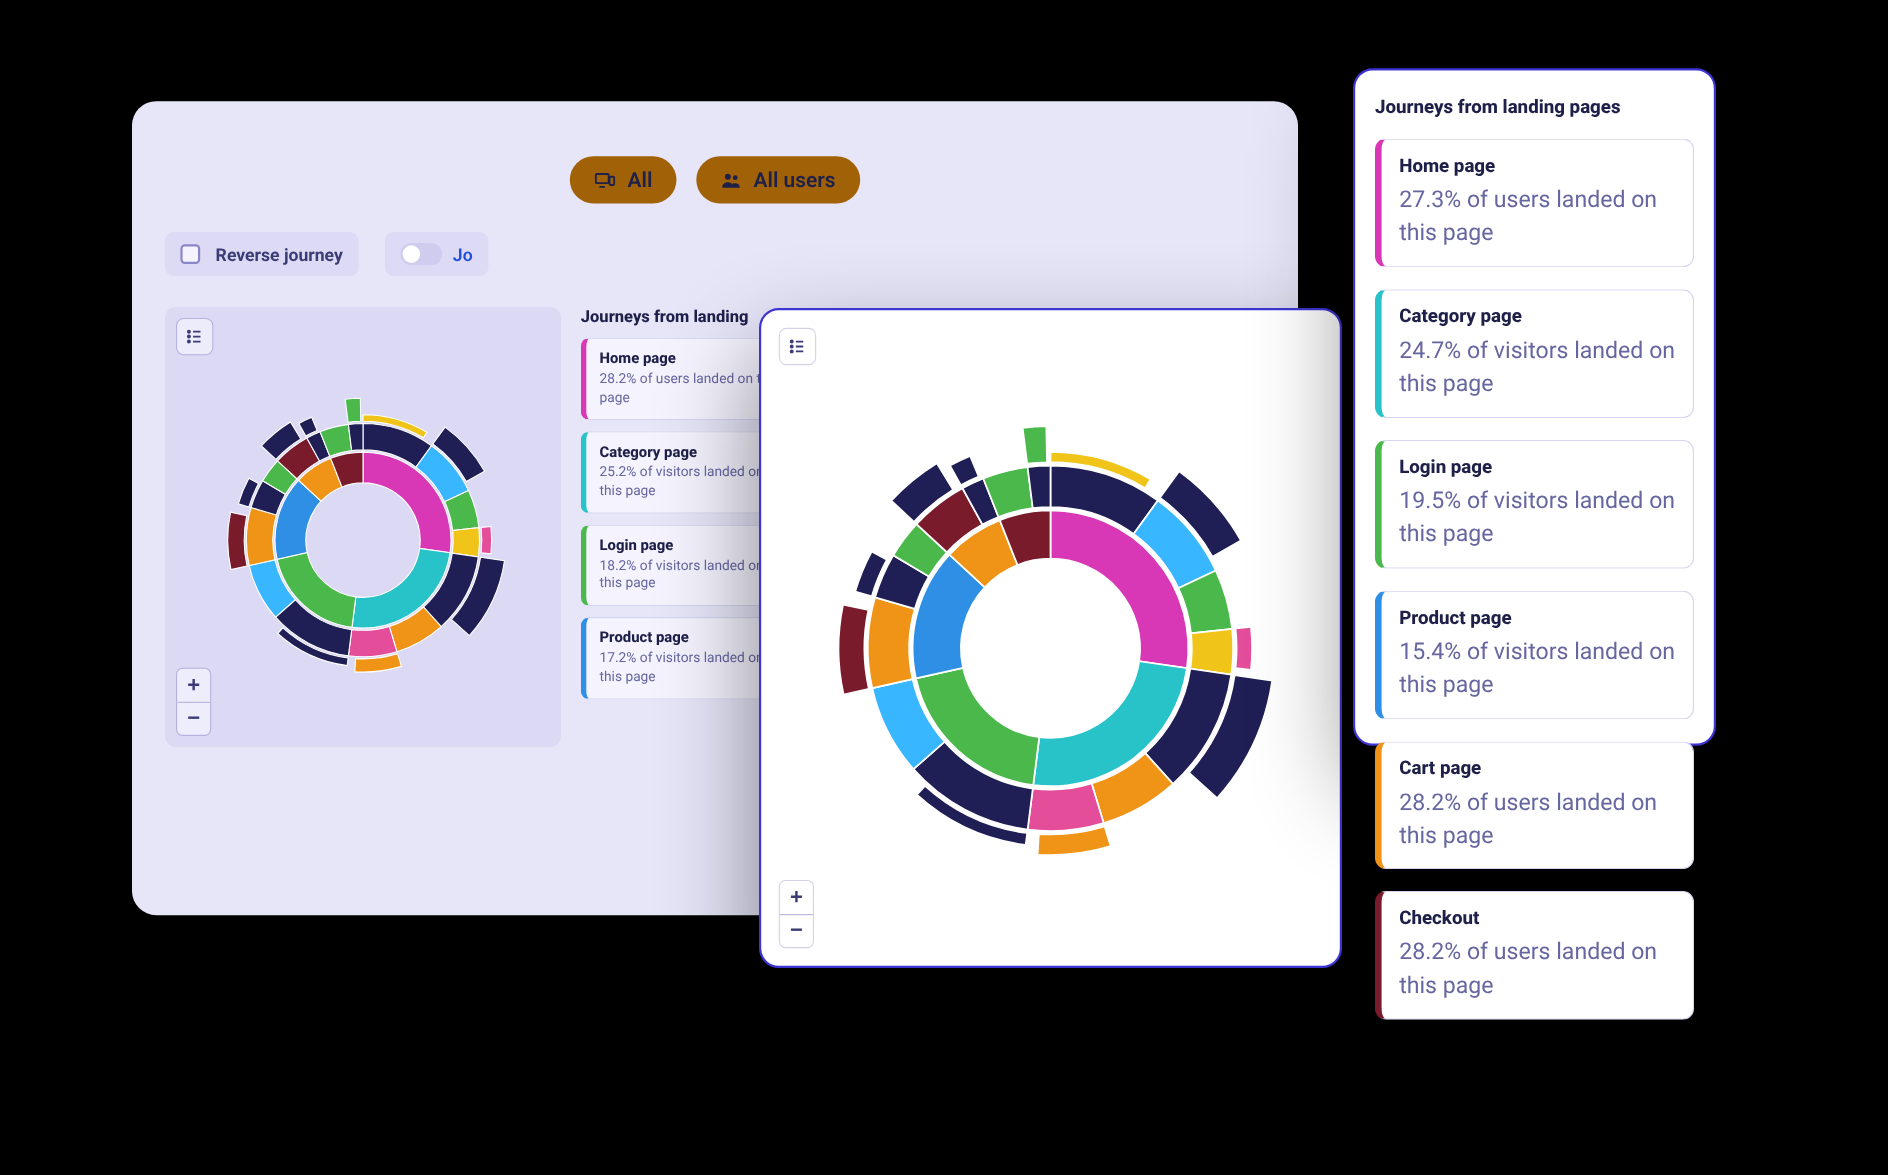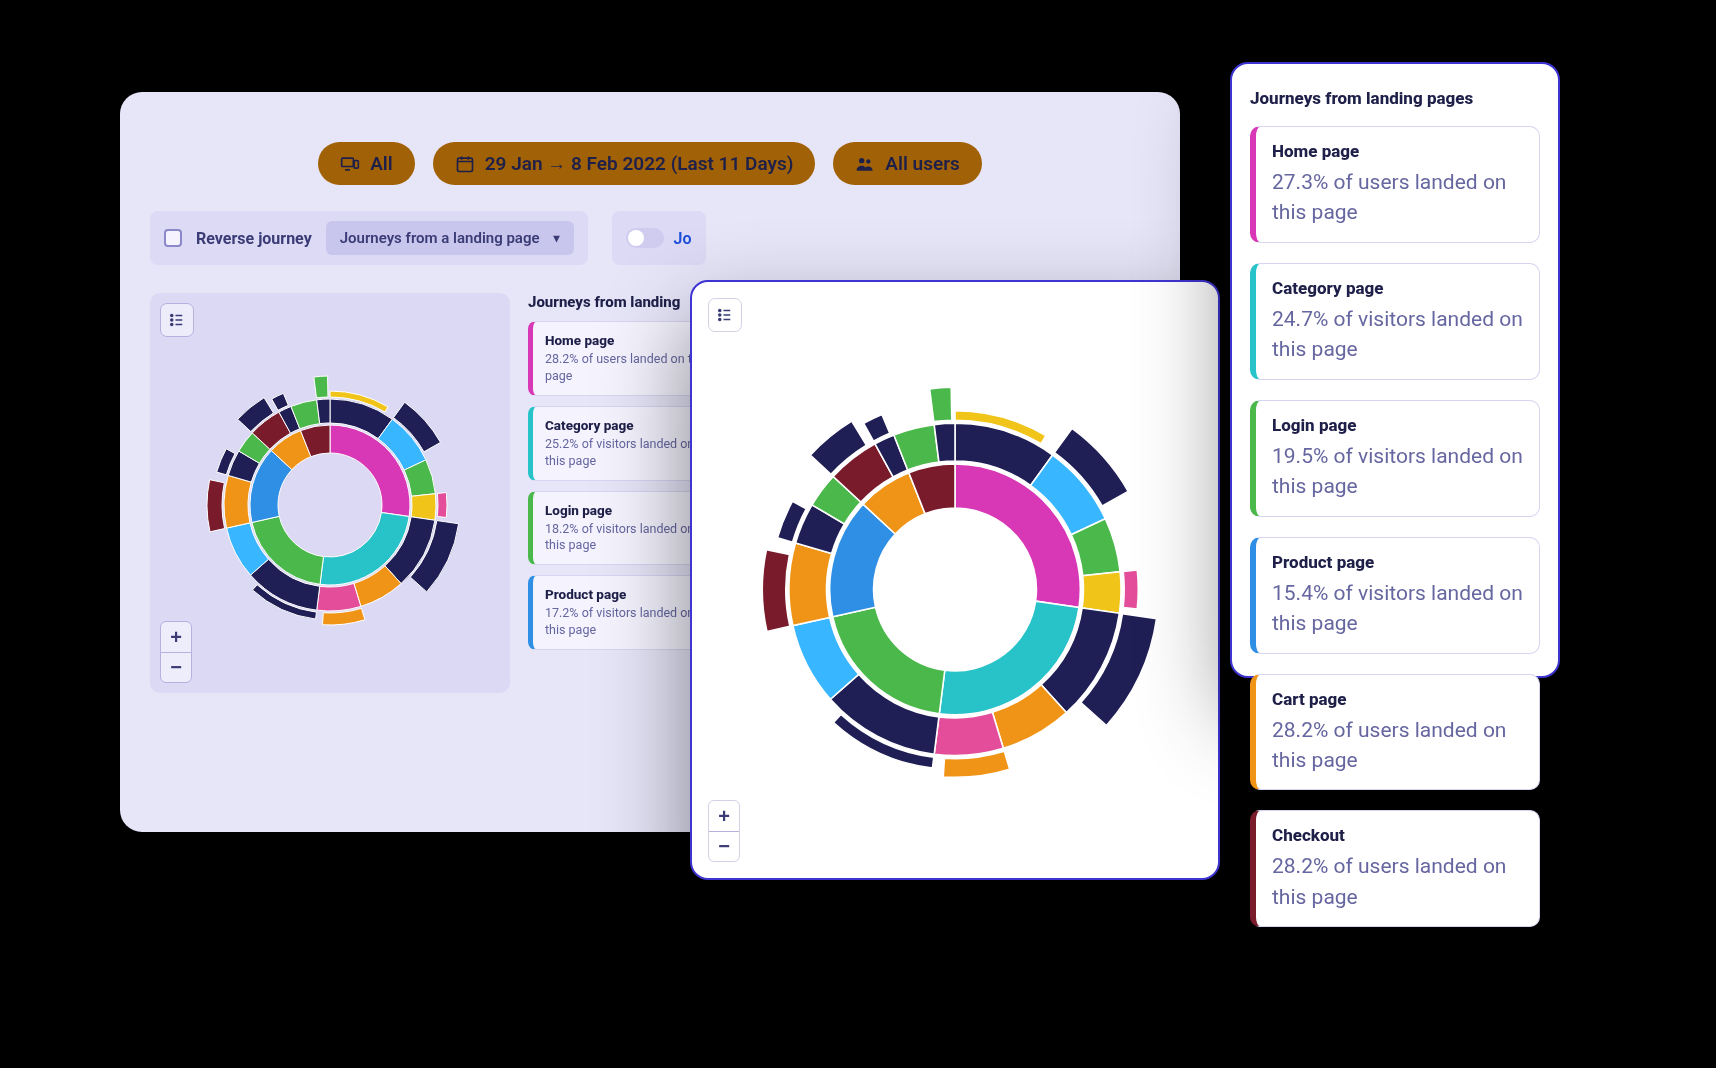--- a/index.html
+++ b/index.html
@@ -153,44 +153,33 @@
     <div class="pill-row">
       <div class="pill">
         <svg viewBox="0 0 24 24" fill="none" stroke="#1F2049" stroke-width="2">
             <rect x="2" y="5" width="14" height="10" rx="1"></rect>
             <path d="M6 19h6"></path>
             <rect x="17" y="8" width="5" height="9" rx="1"></rect>
           </svg>
         <span>All</span>
       </div>
       <div class="pill">
-        <svg viewBox="0 0 24 24" fill="none" stroke="#1F2049" stroke-width="2">
-            <rect x="3" y="5" width="18" height="16" rx="2"></rect>
-            <path d="M3 9h18M8 3v4M16 3v4"></path>
-          </svg>
-        <span>29 Jan → 8 Feb 2022 (Last 11 Days)</span>
-      </div>
-      <div class="pill">
         <svg viewBox="0 0 24 24" fill="#1F2049">
             <circle cx="8" cy="8" r="3.2"></circle>
             <circle cx="16" cy="9" r="2.6"></circle>
             <path d="M2 19c0-3 3-5 6-5s6 2 6 5v1H2zM14 20v-1c0-1.3-.4-2.4-1.1-3.3 0 0 1-0.7 3.1-0.7 2.8 0 5 1.7 5 4v1z"></path>
           </svg>
         <span>All users</span>
       </div>
     </div>
 
     <div class="control-row">
       <div class="control-group">
         <div class="checkbox"></div>
         <span class="control-label">Reverse journey</span>
-        <div class="dropdown">
-          <span>Journeys from a landing page</span>
-          <span class="chev">▾</span>
-        </div>
       </div>
       <div class="toggle-group">
         <div class="toggle"></div>
         <span>Jo</span>
       </div>
     </div>
 
     <div class="body-row">
       <div class="chart-frame">
         <div class="legend-btn">

